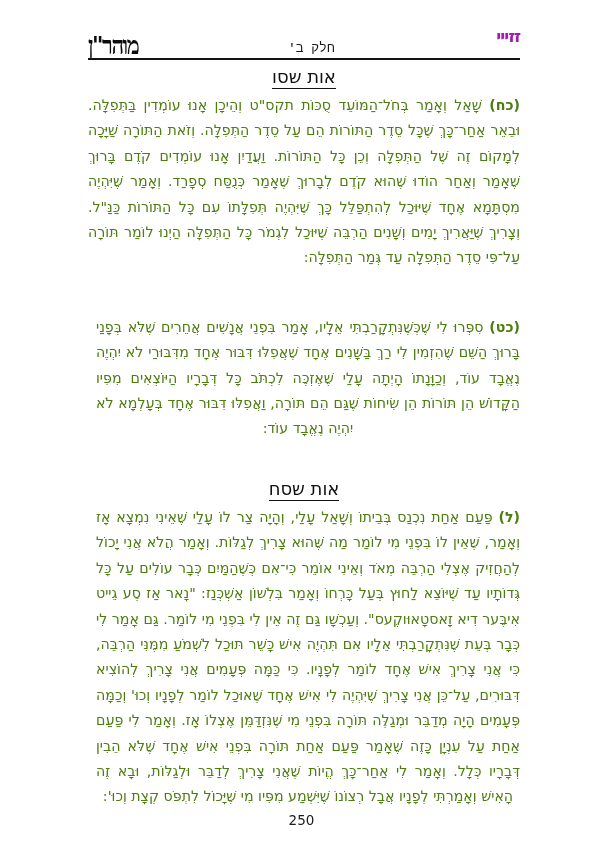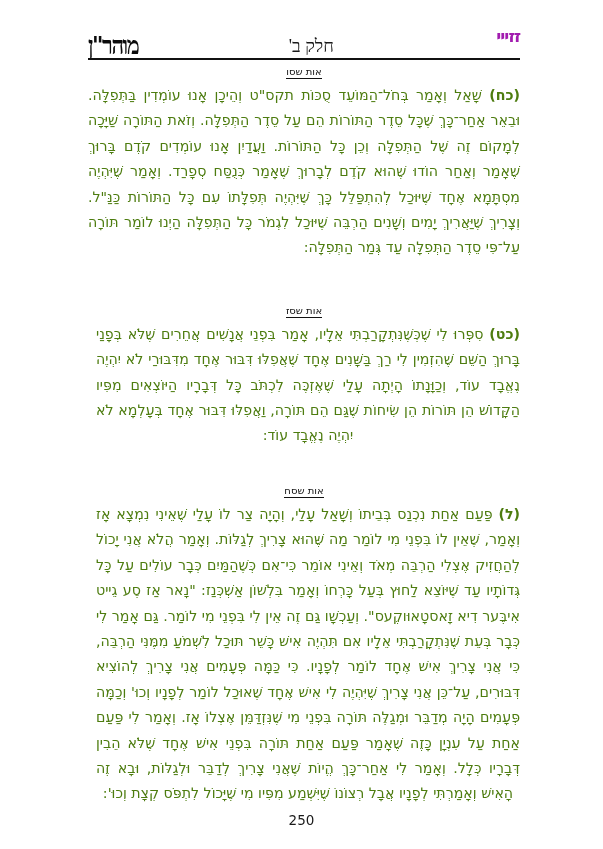--- a/index.html
+++ b/index.html
@@ -43,22 +43,22 @@
   .hdr-right {
     font-family: "DejaVu Sans", sans-serif;
     font-size: 17px;
     font-weight: 700;
     color: #a21caf;
     letter-spacing: -1px;
     line-height: 1;
     padding-bottom: 12px;
   }
   .hdr-center {
-    font-family: Liberation Serif, serif;
-    font-size: 18px;
+    font-family: Liberation Mono, monospace;
+    font-size: 13px;
     color: #1a1a1a;
     line-height: 1;
     padding-bottom: 2px;
     position: relative;
     right: 6px;
     margin-top: 10px;
   }
   .hdr-left {
     font-family: "DejaVu Serif", serif;
     font-size: 22px;
@@ -90,21 +90,21 @@
   }
 
   .section {
     margin-bottom: 0;
   }
 
   .os-heading {
     text-align: center;
     text-align-last: center;
     font-family: "DejaVu Sans", sans-serif;
-    font-size: 10px;
+    font-size: 18px;
     color: #111;
     margin: 0;
     padding: 0 0 6px 0;
   }
   .os-heading span {
     border-bottom: 1.2px solid #111;
     padding-bottom: 1px;
   }
 
   .para {
@@ -164,23 +164,20 @@
     <div class="section">
       <div class="os-heading">
         <span>אות שסו</span>
       </div>
       <p class="para last-right"><span class="marker">(כח)</span><span> שָׁאַל וְאָמַר בְּחֹל־הַמּוֹעֵד סֻכּוֹת תקס"ט וְהֵיכָן אָנוּ עוֹמְדִין בַּתְּפִלָּה. וּבֵאֵר אַחַר־כָּךְ שֶׁכָּל סֵדֶר הַתּוֹרוֹת הֵם עַל סֵדֶר הַתְּפִלָּה. וְזֹאת הַתּוֹרָה שַׁיָּכָה לְמָקוֹם זֶה שֶׁל הַתְּפִלָּה וְכֵן כָּל הַתּוֹרוֹת. וַעֲדַיִן אָנוּ עוֹמְדִים קֹדֶם בָּרוּךְ שֶׁאָמַר וְאַחַר הוֹדוּ שֶׁהוּא קֹדֶם לְבָרוּךְ שֶׁאָמַר כְּנֻסַּח סְפָרַד. וְאָמַר שֶׁיִּהְיֶה מִסְתָּמָא אֶחָד שֶׁיּוּכַל לְהִתְפַּלֵּל כָּךְ שֶׁיִּהְיֶה תְּפִלָּתוֹ עִם כָּל הַתּוֹרוֹת כַּנַּ"ל. וְצָרִיךְ שֶׁיַּאֲרִיךְ יָמִים וְשָׁנִים הַרְבֵּה שֶׁיּוּכַל לִגְמֹר כָּל הַתְּפִלָּה הַיְנוּ לוֹמַר תּוֹרָה עַל־פִּי סֵדֶר הַתְּפִלָּה עַד גְּמַר הַתְּפִלָּה:</span></p>
     </div>
 
     <div class="gap-lg"></div>
 
     <div class="section">
-      <div class="os-heading">
-        <span>אות שסז</span>
-      </div>
       <p class="para last-center"><span class="marker">(כט)</span><span> סִפְּרוּ לִי שֶׁכְּשֶׁנִּתְקָרַבְתִּי אֵלָיו, אָמַר בִּפְנֵי אֲנָשִׁים אֲחֵרִים שֶׁלֹּא בְּפָנַי בָּרוּךְ הַשֵּׁם שֶׁהִזְמִין לִי רַךְ בַּשָּׁנִים אֶחָד שֶׁאֲפִלּוּ דִּבּוּר אֶחָד מִדִּבּוּרַי לֹא יִהְיֶה נֶאֱבָד עוֹד, וְכַוָּנָתוֹ הָיְתָה עָלַי שֶׁאֶזְכֶּה לִכְתֹּב כָּל דְּבָרָיו הַיּוֹצְאִים מִפִּיו הַקָּדוֹשׁ הֵן תּוֹרוֹת הֵן שִׂיחוֹת שֶׁגַּם הֵם תּוֹרָה, וַאֲפִלּוּ דִּבּוּר אֶחָד בְּעָלְמָא לֹא יִהְיֶה נֶאֱבָד עוֹד:</span></p>
     </div>
 
     <div class="gap-md"></div>
 
     <div class="section">
       <div class="os-heading">
         <span>אות שסח</span>
       </div>
       <p class="para last-center"><span class="marker">(ל)</span><span> פַּעַם אַחַת נִכְנַס בְּבֵיתוֹ וְשָׁאַל עָלַי, וְהָיָה צַר לוֹ עָלַי שֶׁאֵינִי נִמְצָא אָז וְאָמַר, שֶׁאֵין לוֹ בִּפְנֵי מִי לוֹמַר מַה שֶּׁהוּא צָרִיךְ לְגַלּוֹת. וְאָמַר הֲלֹא אֲנִי יָכוֹל לְהַחֲזִיק אֶצְלִי הַרְבֵּה מְאֹד וְאֵינִי אוֹמֵר כִּי־אִם כְּשֶׁהַמַּיִם כְּבָר עוֹלִים עַל כָּל גְּדוֹתָיו עַד שֶׁיּוֹצֵא לַחוּץ בְּעַל כָּרְחוֹ וְאָמַר בִּלְשׁוֹן אַשְׁכְּנַז: "נָאר אַז סֶע גֵייט אִיבֶּער דִיא זָאסטָאוּוקֶעס". וְעַכְשָׁו גַּם זֶה אֵין לִי בִּפְנֵי מִי לוֹמַר. גַּם אָמַר לִי כְּבָר בְּעֵת שֶׁנִּתְקָרַבְתִּי אֵלָיו אִם תִּהְיֶה אִישׁ כָּשֵׁר תּוּכַל לִשְׁמֹעַ מִמֶּנִּי הַרְבֵּה, כִּי אֲנִי צָרִיךְ אִישׁ אֶחָד לוֹמַר לְפָנָיו. כִּי כַּמָּה פְּעָמִים אֲנִי צָרִיךְ לְהוֹצִיא דִּבּוּרִים, עַל־כֵּן אֲנִי צָרִיךְ שֶׁיִּהְיֶה לִי אִישׁ אֶחָד שֶׁאוּכַל לוֹמַר לְפָנָיו וְכוּ' וְכַמָּה פְּעָמִים הָיָה מְדַבֵּר וּמְגַלֶּה תּוֹרָה בִּפְנֵי מִי שֶׁנִּזְדַּמֵּן אֶצְלוֹ אָז. וְאָמַר לִי פַּעַם אַחַת עַל עִנְיָן כָּזֶה שֶׁאָמַר פַּעַם אַחַת תּוֹרָה בִּפְנֵי אִישׁ אֶחָד שֶׁלֹּא הֵבִין דְּבָרָיו כְּלָל. וְאָמַר לִי אַחַר־כָּךְ הֱיוֹת שֶׁאֲנִי צָרִיךְ לְדַבֵּר וּלְגַלּוֹת, וּבָא זֶה הָאִישׁ וְאָמַרְתִּי לְפָנָיו אֲבָל רְצוֹנוֹ שֶׁיִּשְׁמַע מִפִּיו מִי שֶׁיָּכוֹל לִתְפֹּס קְצָת וְכוּ':</span></p>

